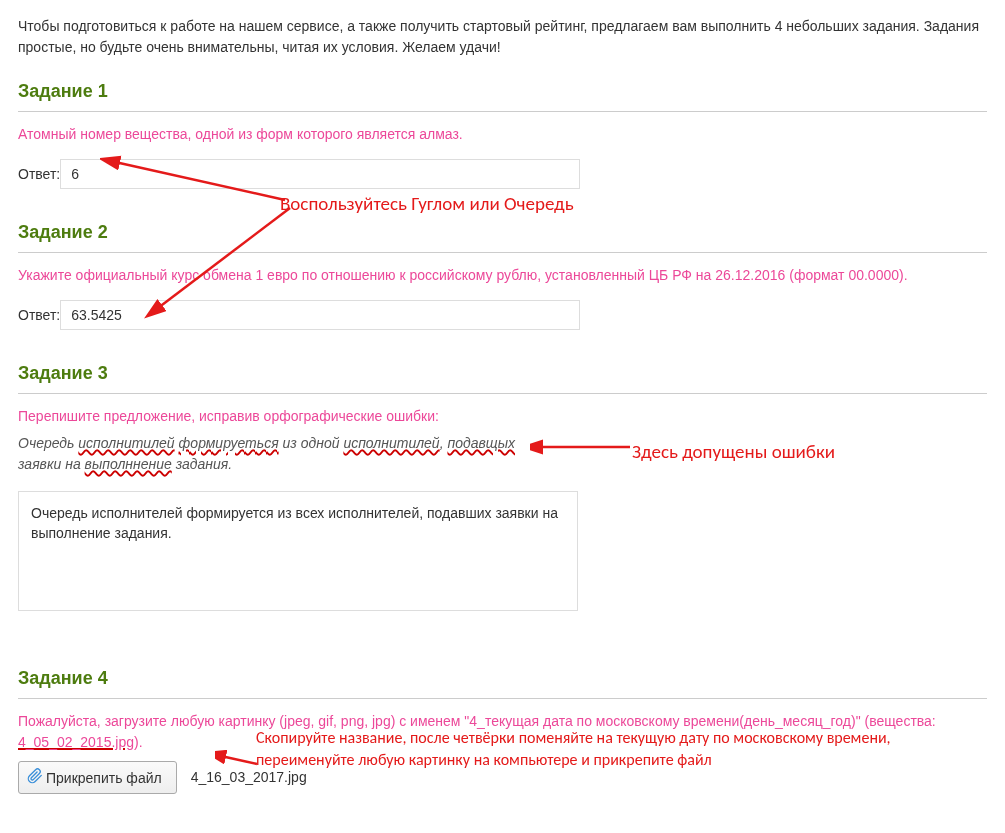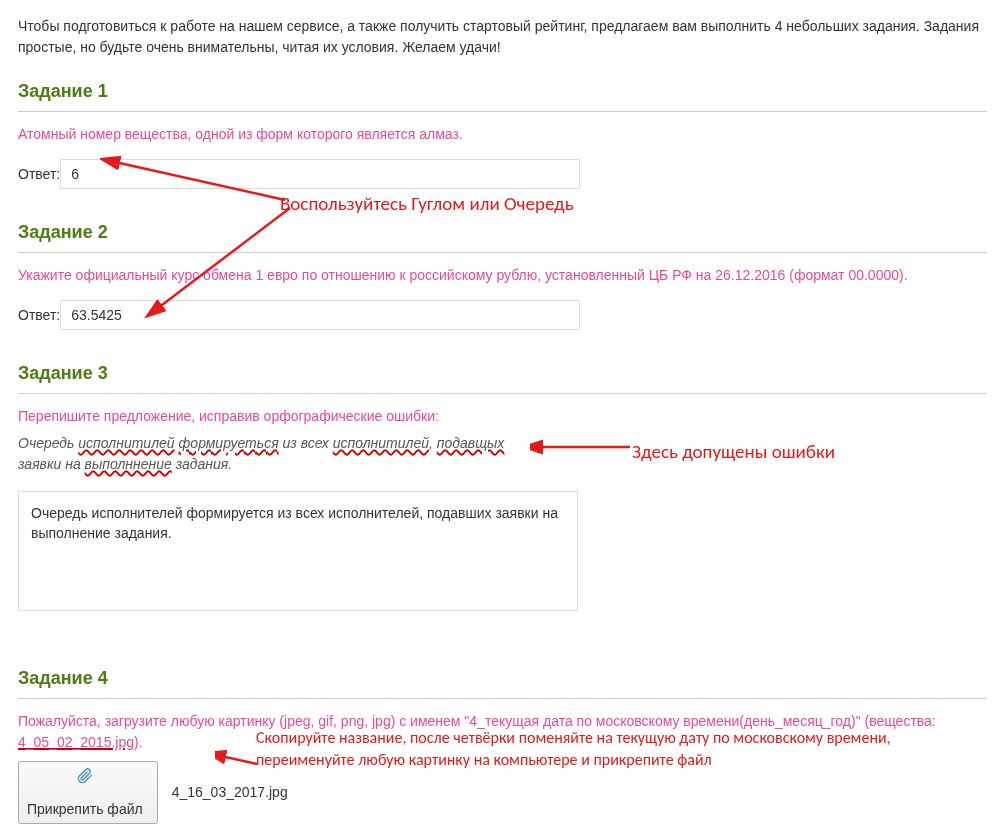--- a/index.html
+++ b/index.html
@@ -70,29 +70,28 @@
     }
     .attach-row {
       display: flex;
       align-items: center;
       gap: 14px;
       margin-top: 8px;
     }
     .attach-btn {
       display: inline-flex;
       align-items: center;
-      gap: 14px;
+      gap: 3px;
       background: linear-gradient(#fafafa, #eee);
       border: 1px solid #aaa;
       border-radius: 3px;
       padding: 6px 14px 6px 8px;
       font-size: 14px;
       color: #333;
       cursor: pointer;
-      flex-direction: column;
     }
     .clip-icon { color: #3a8fd9; font-size: 17px; line-height: 1; }
     .file-name { color: #333; }
     .arrow { position: absolute; pointer-events: none; }
     .task3-block { margin-bottom: 6px; }
     .task4-desc { margin-bottom: 2px; }
   </style>
 </head>
 <body>
 
@@ -113,21 +112,21 @@
 <p class="task-prompt">Укажите официальный курс обмена 1 евро по отношению к российскому рублю, установленный ЦБ РФ на 26.12.2016 (формат 00.0000).</p>
 <div class="answer-row">
   <span class="answer-label">Ответ:</span>
   <input class="answer-input" type="text" value="63.5425" style="">
 </div>
 
 
 <div class="task-title" style="margin-top:26px">Задание 3</div>
 <p class="task-prompt task3-block">Перепишите предложение, исправив орфографические ошибки:</p>
 <p class="italic-text">
-  <span>Очередь </span><span class="wavy">исполнитилей</span><span> </span><span class="wavy">формируеться</span><span> из всех </span><span class="wavy">исполнитилей</span><span>, </span><span class="wavy">подавщых</span><br><span> заявки на </span><span class="wavy">выполннение</span><span> задания.</span>
+  <span>Очередь </span><span class="wavy">исполнитилей</span><span> </span><span class="wavy">формируеться</span><span> из одной </span><span class="wavy">исполнитилей</span><span>, </span><span class="wavy">подавщых</span><br><span> заявки на </span><span class="wavy">выполннение</span><span> задания.</span>
 </p>
 <textarea class="textarea-box" style="">Очередь исполнителей формируется из всех исполнителей, подавших заявки на выполнение задания.</textarea>
 
 
 <div class="task-title">Задание 4</div>
 <p class="task-prompt task4-desc">
   <span>Пожалуйста, загрузите любую картинку (jpeg, gif, png, jpg) с именем "4_текущая дата по московскому времени(день_месяц_год)" (вещества: </span><span class="example-file">4_05_02_2015.jpg</span><span>).</span>
 </p>
 <div class="attach-row">
   <button class="attach-btn">

